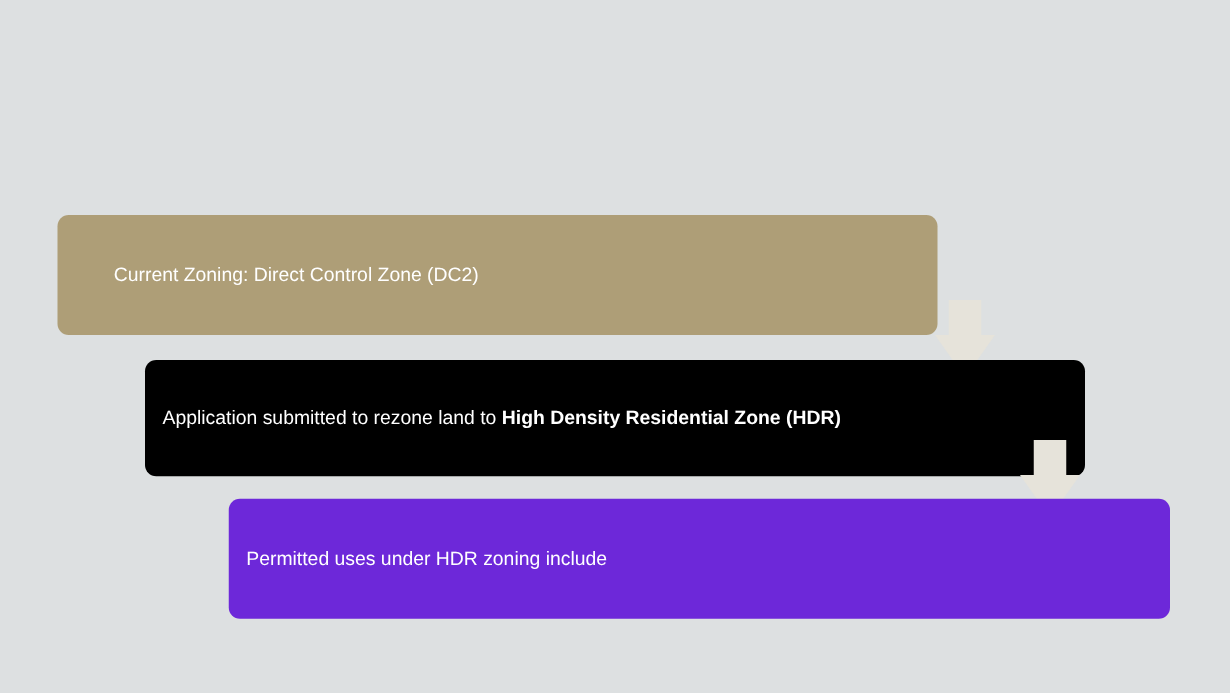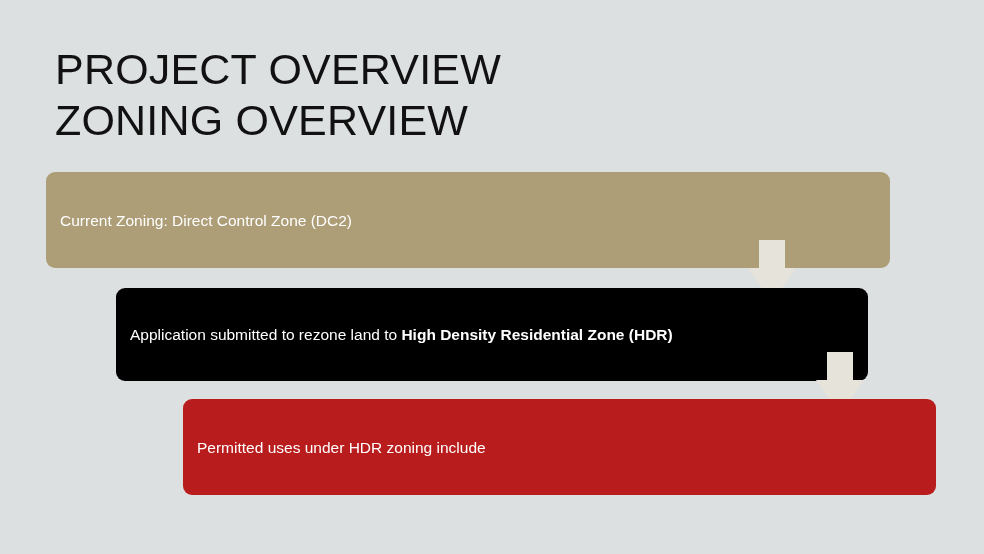--- a/index.html
+++ b/index.html
@@ -58,37 +58,38 @@
     justify-content: center;
   }
 
   .flow-box .body {
     padding: 0 16px 0 14px;
   }
 
   .box-1 {
     left: 46px;
     top: 172px;
-    width: 844px;
+    width: 704px;
     height: 96px;
     background: #ae9e77;
+    padding-left: 31px;
   }
   .box-2 {
     left: 116px;
     top: 288px;
     width: 752px;
     height: 93px;
     background: #000000;
   }
   .box-3 {
     left: 183px;
     top: 399px;
     width: 753px;
     height: 96px;
-    background: #b91c1c;
+    background: #6d28d9;
   }
 
   .line {
     font-size: 15.5px;
     line-height: 21px;
     font-weight: 400;
     color: #ffffff;
   }
   .line.strong {
     font-weight: 700;
@@ -133,24 +134,20 @@
   .arrow-2 {
     left: 816px;
     top: 352px;
   }
 </style>
 </head>
 <body>
 
 <div class="slide">
 
-  <div class="title-block">
-    <div class="title-line">PROJECT OVERVIEW</div>
-    <div class="title-line">ZONING OVERVIEW</div>
-  </div>
 
   <div class="flow">
 
     <div class="flow-box box-1">
       <div class="body">
         <div class="line">Current Zoning: Direct Control Zone (DC2)</div>
       </div>
     </div>
 
     <div class="arrow arrow-1">

